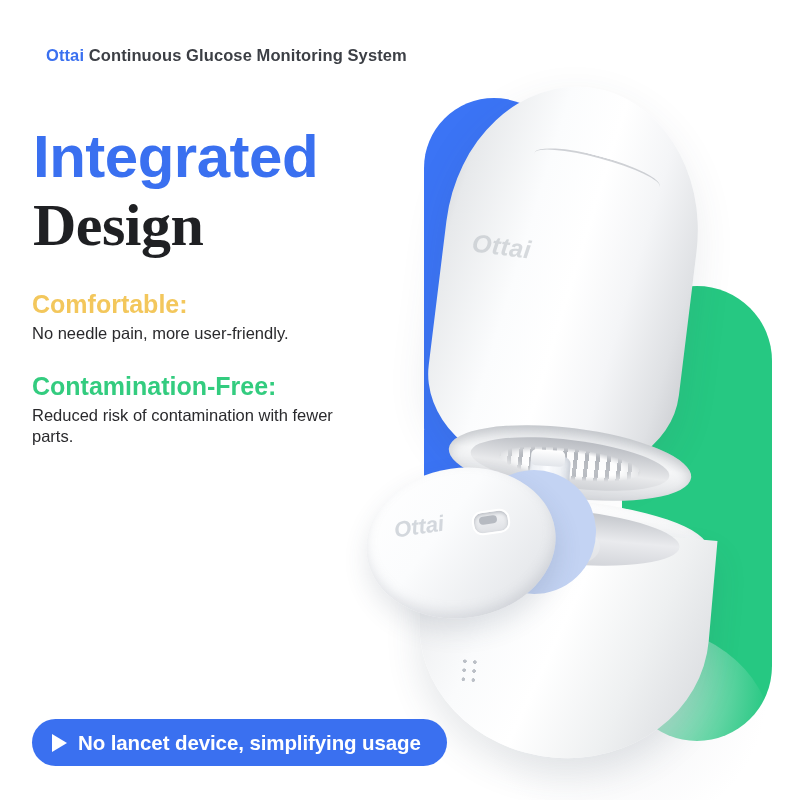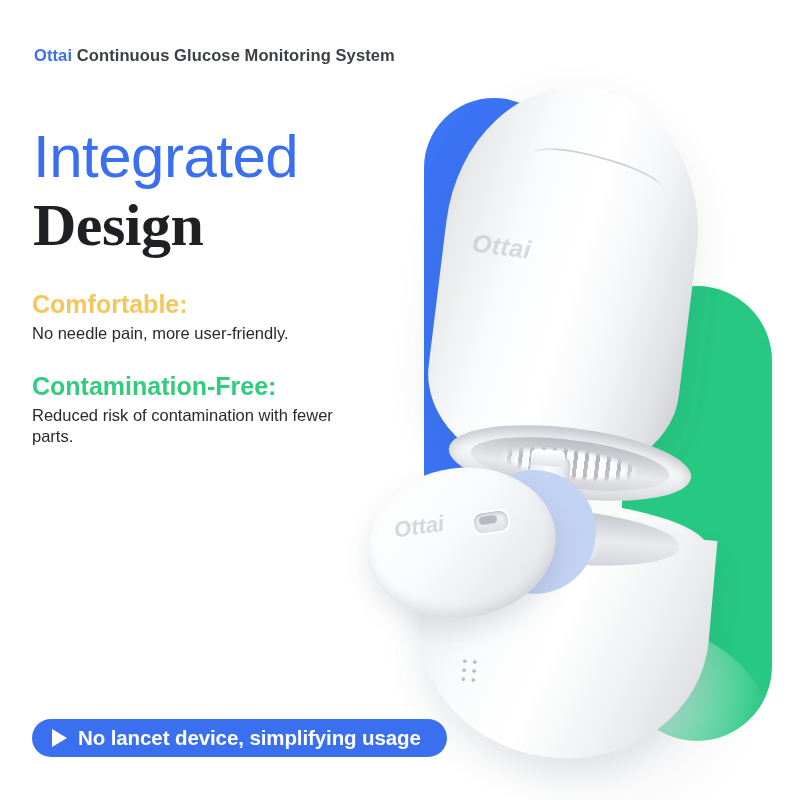--- a/index.html
+++ b/index.html
@@ -289,41 +289,41 @@
     width: 18px;
     height: 8px;
     background: #b6bac1;
     border-radius: 4px;
     transform: rotate(-8deg);
   }
 
   
   .brandline {
     position: absolute;
-    left: 34px;
+    left: 46px;
     top: 46px;
     font-size: 16.5px;
     font-weight: 700;
     color: #3c3f45;
     letter-spacing: 0.1px;
     white-space: nowrap;
   }
   .brandline .brand {
     color: #3a70f0;
   }
   .headline {
     position: absolute;
     left: 33px;
     top: 106px;
     line-height: 1.0;
   }
   .headline-1 {
     display: block;
     font-size: 60px;
-    font-weight: 400;
+    font-weight: 700;
     color: #3a70f0;
     letter-spacing: -0.5px;
   }
   .headline-2 {
     display: block;
     margin-top: 8px;
     font-size: 60px;
     font-weight: 700;
     color: #1f2023;
     letter-spacing: -0.5px;
@@ -349,21 +349,21 @@
   }
   #feature-0 { top: 290px; }
   #feature-1 { top: 372px; }
   #feature-2 { top: 488px; }
 
   
   .cta {
     position: absolute;
     left: 32px;
     top: 719px;
-    height: 38px;
+    height: 47px;
     padding: 0 26px 0 20px;
     display: flex;
     align-items: center;
     gap: 11px;
     background: #3a70f0;
     border-radius: 24px;
     border: none;
     cursor: pointer;
   }
   .cta-play {

